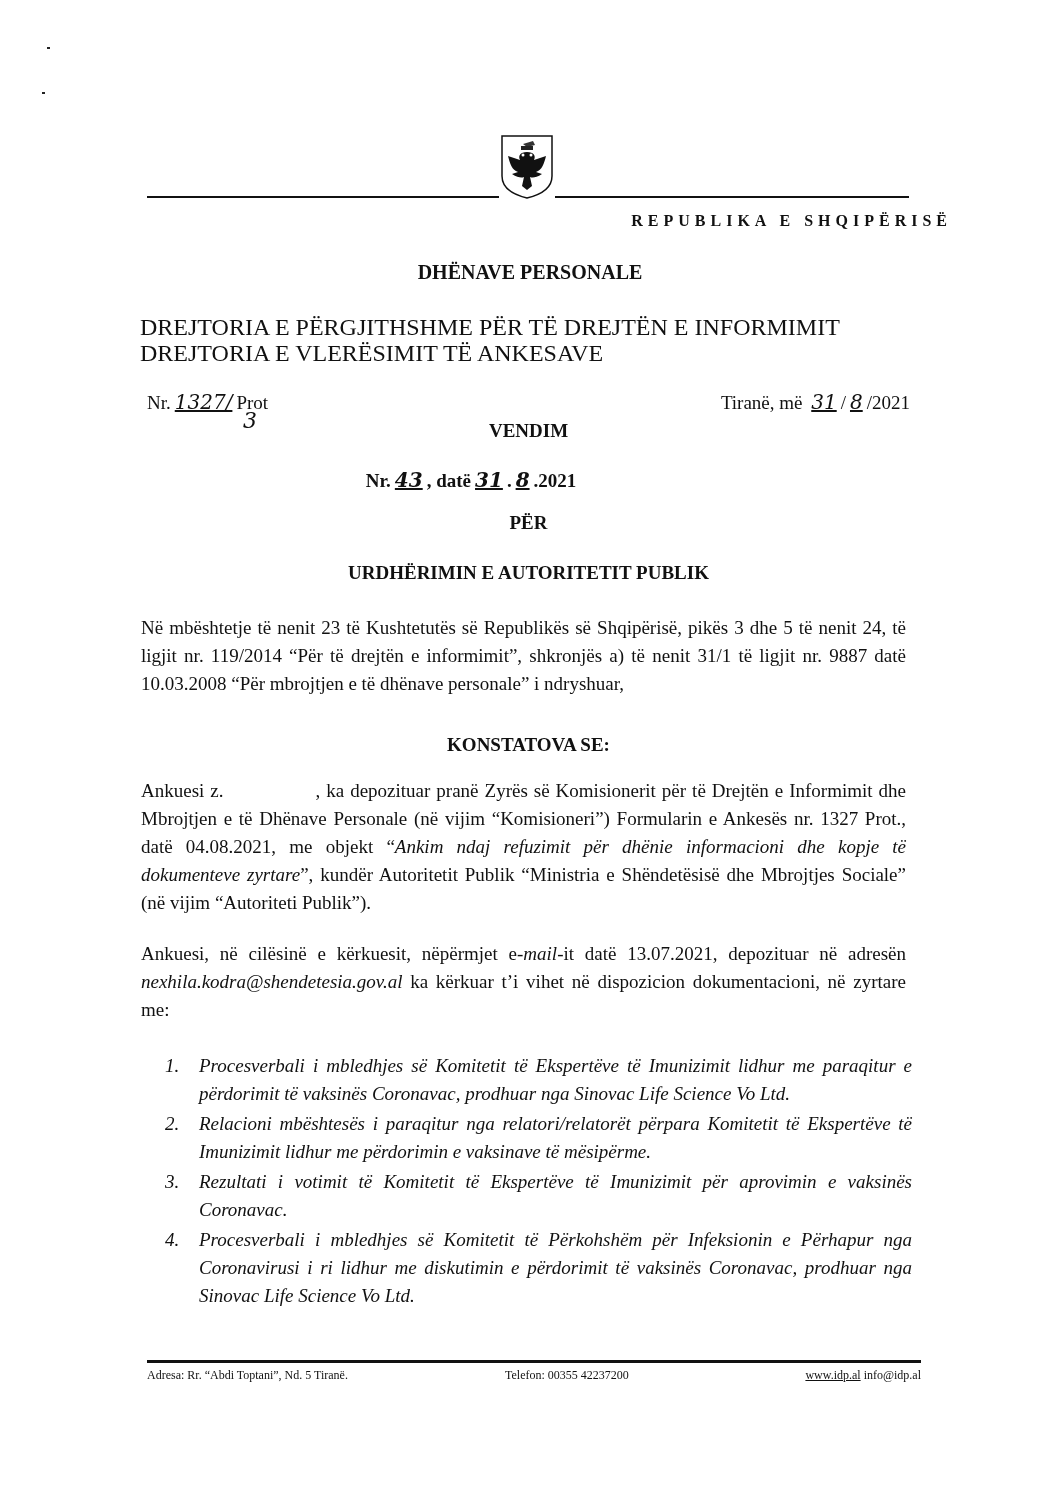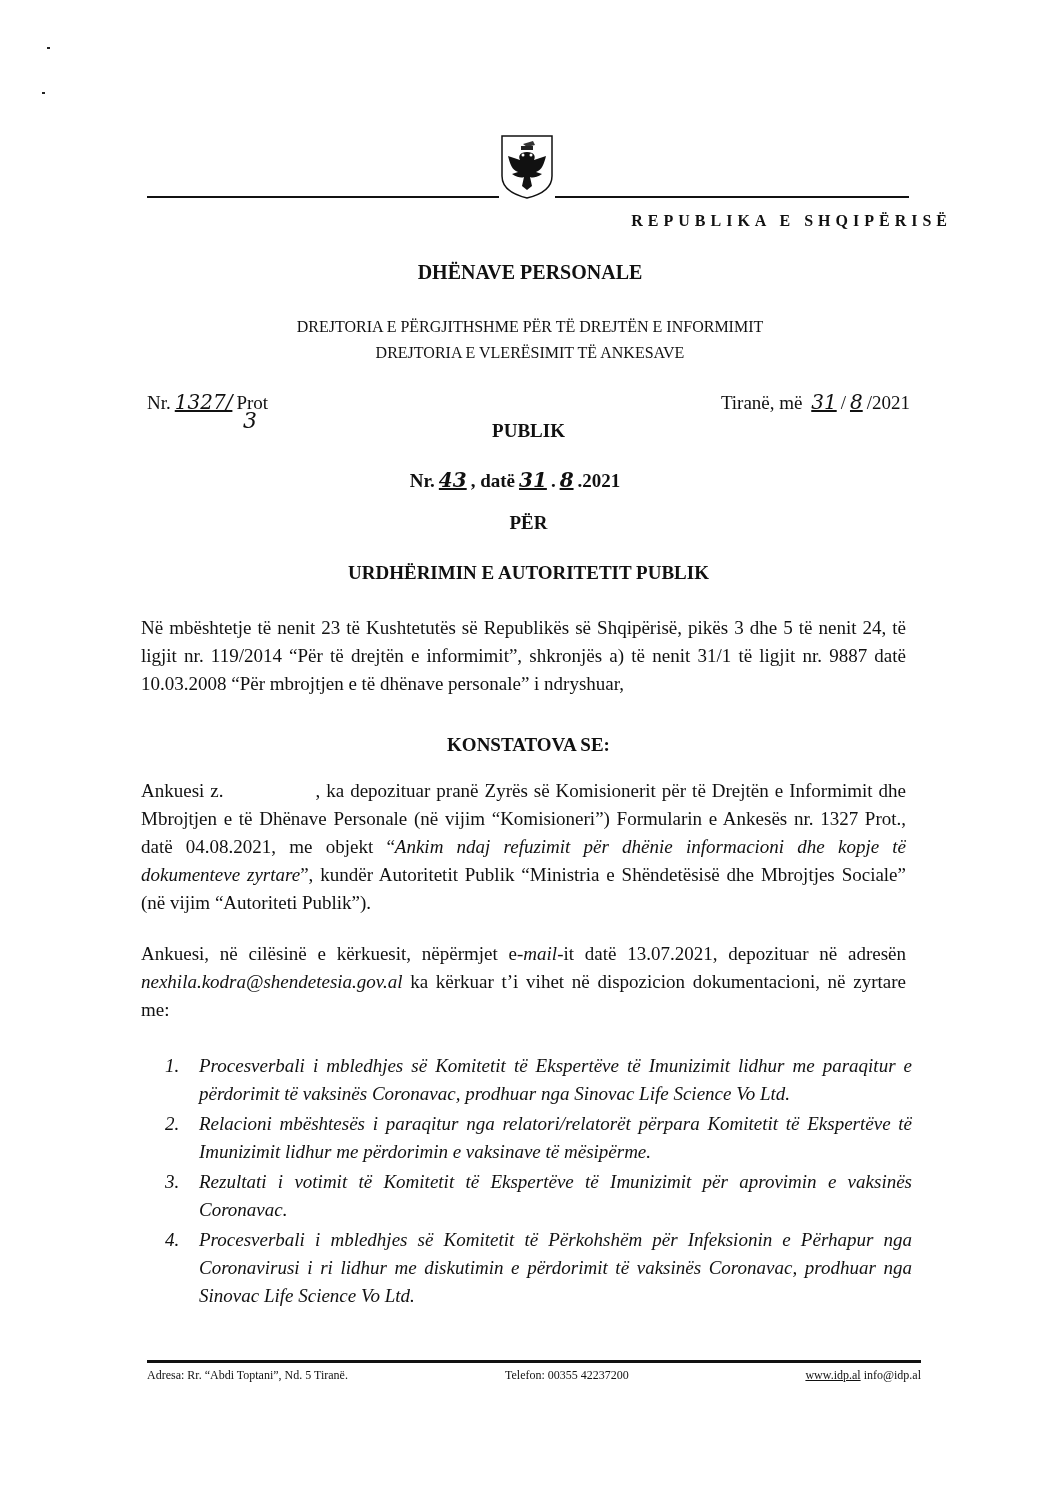--- a/index.html
+++ b/index.html
@@ -13,29 +13,29 @@
   .head-rule-right { position: absolute; left: 555px; top: 196px; width: 354px; height: 2px; background: #111; }
   .republic {
     position: absolute; left: 0; width: 952px; top: 212px; text-align: right;
     font-weight: bold; font-size: 16px; letter-spacing: 5px;
   }
   .commission {
     position: absolute; left: 140px; width: 780px; top: 258px; text-align: center;
     font-weight: bold; font-size: 20px; line-height: 28px;
   }
   .directorate {
-    position: absolute; left: 140px; width: 780px; top: 314px; text-align: center;
-    font-size: 16px; line-height: 26px;
+    position: absolute; left: 140px; width: 780px; top: 314px; text-align: left;
+    font-size: 24px; line-height: 26px;
   }
   .prot-nr { position: absolute; left: 147px; top: 390px; font-size: 19px; }
   .hand { font-family: "DejaVu Serif", serif; font-style: italic; text-decoration: underline; padding: 0 4px; font-size: 20px; }
   .prot-sub { position: absolute; left: 243px; top: 408px; font-family: "DejaVu Serif", serif; font-style: italic; font-size: 22px; }
   .date-right { position: absolute; right: 147px; top: 390px; font-size: 19px; }
   .vendim { position: absolute; left: 0; width: 1057px; top: 420px; text-align: center; font-weight: bold; font-size: 19px; }
-  .decision-nr { position: absolute; left: 0; width: 942px; top: 468px; text-align: center; font-weight: bold; font-size: 19px; margin-left: 44px; }
+  .decision-nr { position: absolute; left: 0; width: 942px; top: 468px; text-align: center; font-weight: bold; font-size: 19px; }
   .per { position: absolute; left: 0; width: 1057px; top: 512px; text-align: center; font-weight: bold; font-size: 19px; }
   .subject { position: absolute; left: 0; width: 1057px; top: 562px; text-align: center; font-weight: bold; font-size: 19px; }
   .para {
     position: absolute; left: 141px; width: 765px; font-size: 19px; line-height: 28px;
     text-align: justify;
   }
   .p-legal { top: 614px; }
   .konstatova { position: absolute; left: 0; width: 1057px; top: 734px; text-align: center; font-weight: bold; font-size: 19px; }
   .p-complaint { top: 777px; }
   .p-request { top: 940px; }
@@ -86,21 +86,21 @@
 <div class="prot-nr">
   <span>Nr.</span><span class="hand">1327/</span><span>Prot</span>
 </div>
 <div class="prot-sub">3</div>
 
 <div class="date-right">
   <span>Tiranë, më</span>
   <span class="hand">31</span><span>/</span><span class="hand">8</span><span>/</span><span>2021</span>
 </div>
 
-<div class="vendim">PUBLIK</div>
+<div class="vendim">VENDIM</div>
 
 <div class="decision-nr">
   <span>Nr.</span><span class="hand">43</span><span>, datë</span><span class="hand">31</span><span>.</span><span class="hand">8</span><span>.2021</span>
 </div>
 
 <div class="per">PËR</div>
 <div class="subject">URDHËRIMIN E AUTORITETIT PUBLIK</div>
 
 <p class="para p-legal" style="margin:0;">Në mbështetje të nenit 23 të Kushtetutës së Republikës së Shqipërisë, pikës 3 dhe 5 të nenit 24, të ligjit nr. 119/2014 “Për të drejtën e informimit”, shkronjës a) të nenit 31/1 të ligjit nr. 9887 datë 10.03.2008 “Për mbrojtjen e të dhënave personale” i ndryshuar,</p>
 

